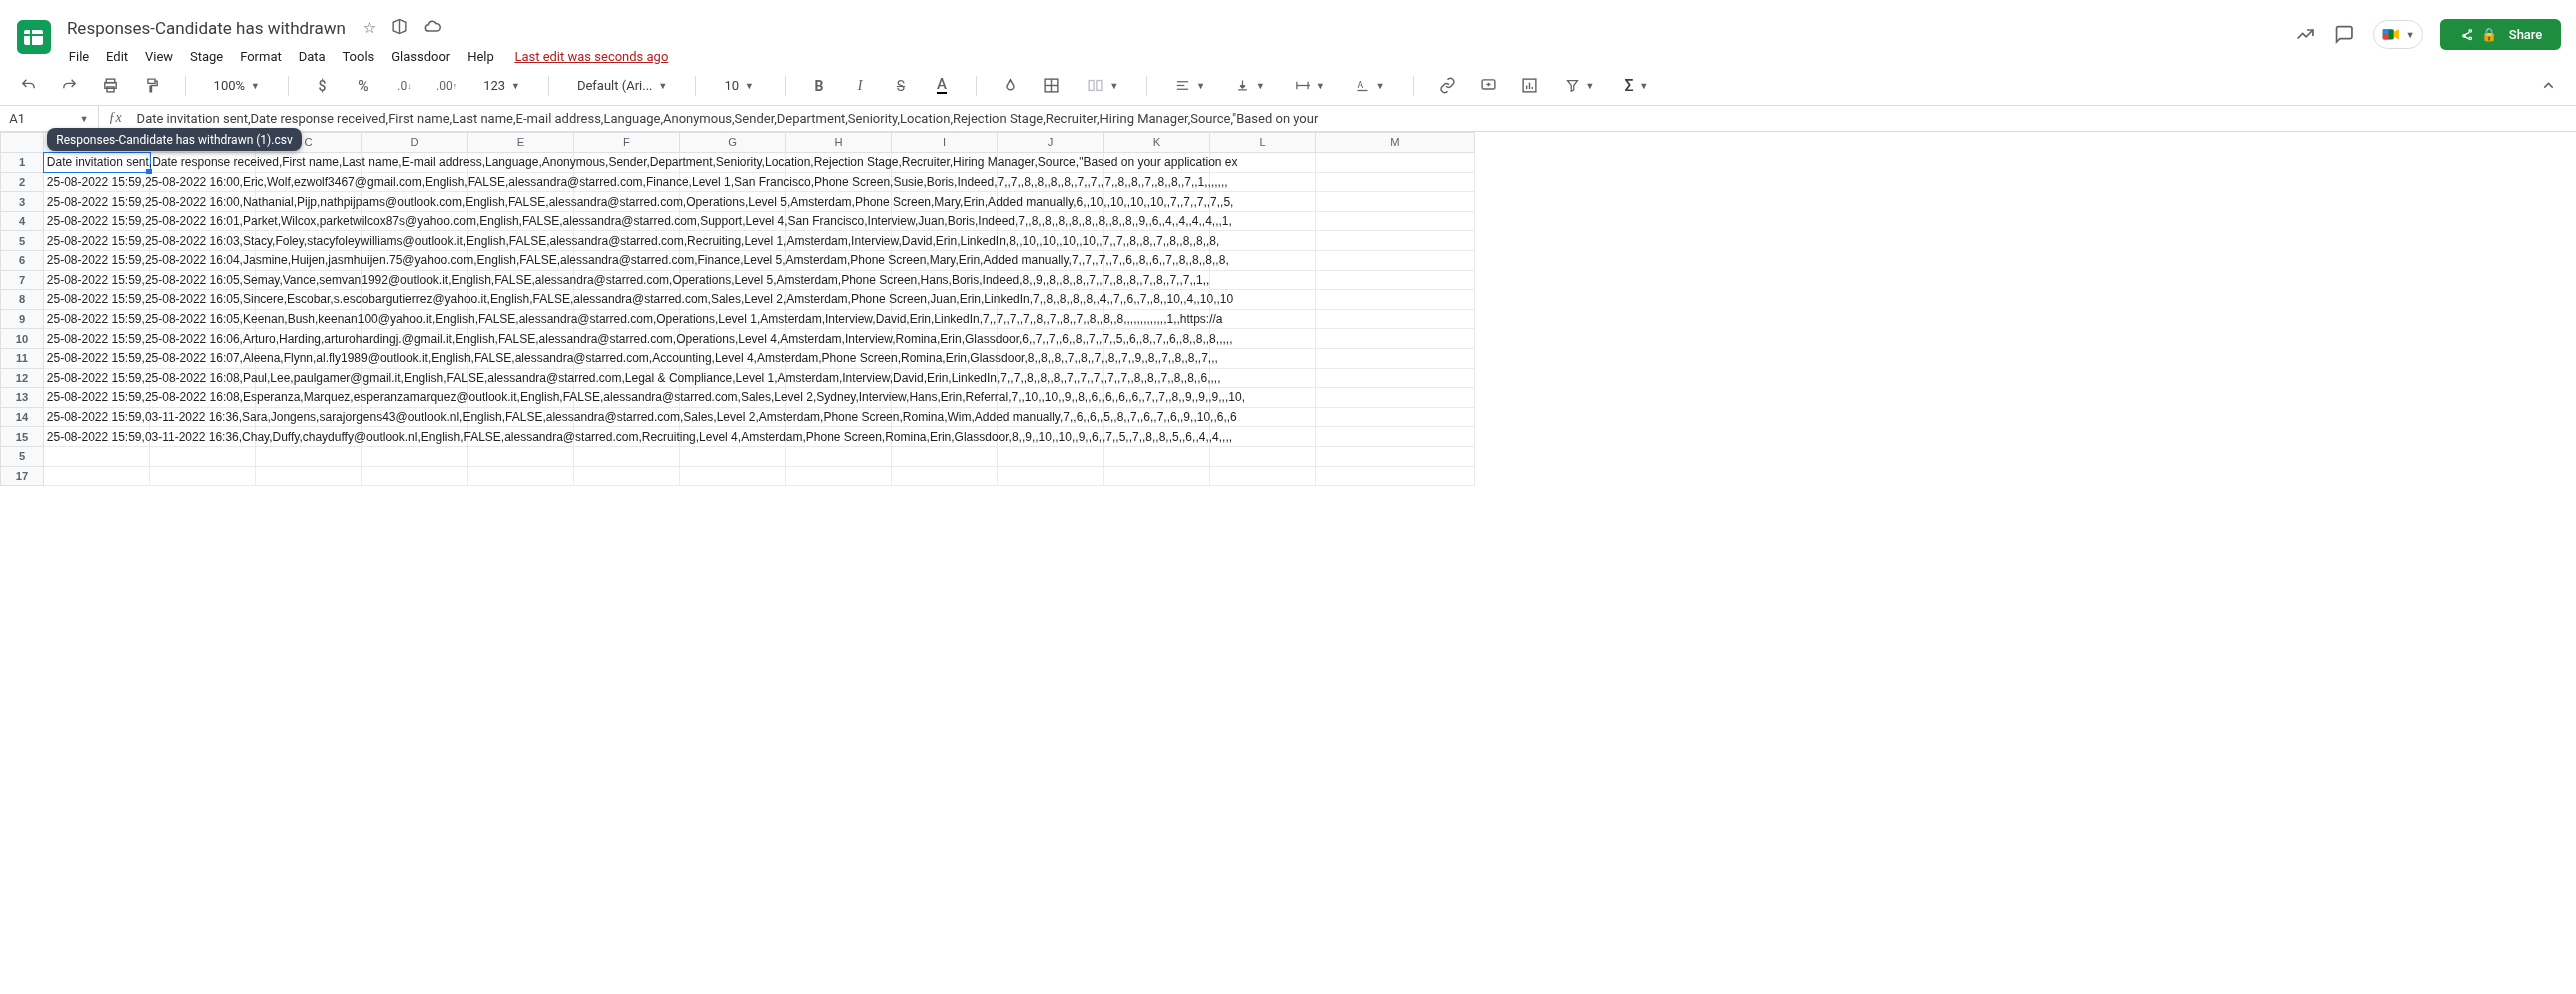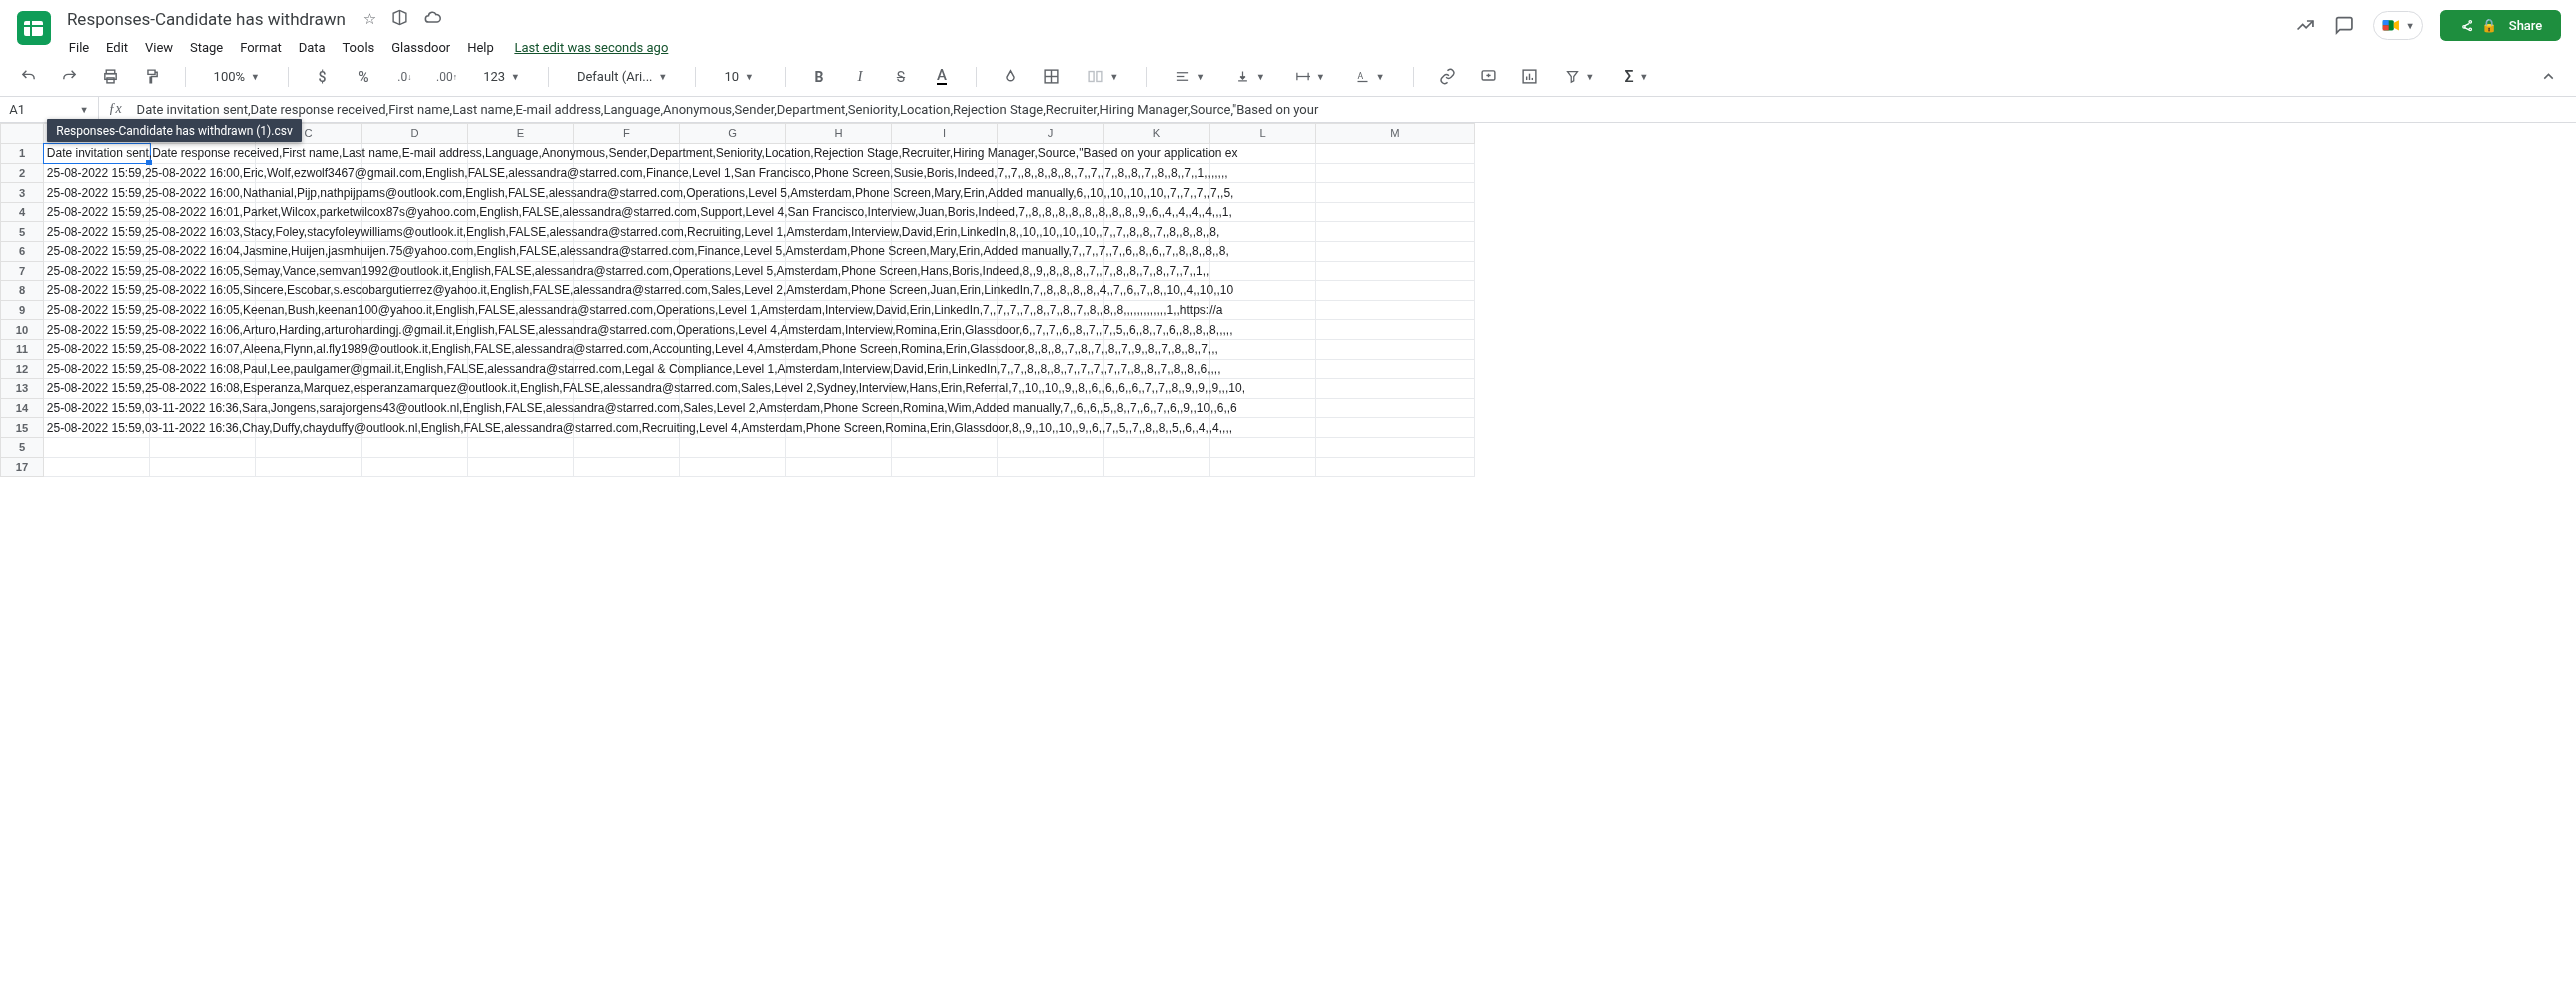--- a/index.html
+++ b/index.html
@@ -1,33 +1,33 @@
 <!DOCTYPE html>
 <html style="font-size:15px"><head>
 <meta charset="utf-8">
 <style>
   * { box-sizing: border-box; margin: 0; padding: 0; }
   body { font-family: "Google Sans", Roboto, Arial, sans-serif; background: #fff; color: #202124; overflow: hidden; }
 
   
-  .header { display: flex; align-items: flex-start; padding: 4px 15px 0 15px; }
+  .header { display: flex; align-items: flex-start; padding: 13px 15px 0 15px; }
   .logo-wrap { width: 37px; height: 37px; display: flex; align-items: center; justify-content: center; margin-top: 5.6px; }
   .logo { width: 34px; height: 34px; background: #0f9d58; border-radius: 5.6px; display:flex; align-items:center; justify-content:center; }
   .logo-inner { width:18.7px; height:15px; background:#fff; border-radius:1.9px; position:relative; }
   .logo-inner::before, .logo-inner::after { content:""; position:absolute; background:#0f9d58; }
   .logo-inner::before { left:5.6px; top:0; width:1.9px; height:15px; }
   .logo-inner::after { top:4.7px; left:0; width:18.7px; height:1.9px; }
 
   .titlebar { flex:1; margin-left:9.3px; }
   .title-row { display:flex; align-items:center; gap:7.5px; }
   .doc-title { font-size:17px; color:#3c4043; padding:1.9px 5.6px; }
   .title-icon { color:#5f6368; font-size:15px; padding:3.7px; cursor:pointer; }
   .menus { display:flex; gap:1.9px; margin-top:1.9px; align-items:center; }
   .menu-item { font-size:13px; color:#202124; padding:3.7px 7.5px; border-radius:3.7px; cursor:pointer; }
-  .last-edit { font-size:13px; color:#14532d; text-decoration:underline; margin-left:11.2px; cursor:pointer; }
+  .last-edit { font-size:13px; color:#b91c1c; text-decoration:underline; margin-left:11.2px; cursor:pointer; }
 
   .header-right { display:flex; align-items:center; gap:17px; margin-top:5.6px; }
   .hicon { width:22.4px; height:22.4px; color:#5f6368; display:flex; align-items:center; justify-content:center; cursor:pointer; font-size:18.7px; }
   .meet-btn { display:flex; align-items:center; border:0.9px solid #dadce0; border-radius:18.7px; padding:3.7px 7.5px; gap:3.7px; cursor:pointer;}
   .meet-logo { width:20.5px; height:20.5px; }
   .share-btn { background:#1e8e3e; color:#fff; border-radius:5.6px; padding:8.4px 18.7px; font-size:13px; font-weight:500; display:flex; align-items:center; gap:7.5px; cursor:pointer; }
 
   
   .toolbar { display:flex; align-items:center; padding:5.6px 15px; border-bottom:0.9px solid #dadce0; gap:15px; }
   .tbtn { min-width:26px; height:26px; display:flex; align-items:center; justify-content:center; color:#5f6368; border-radius:3.7px; cursor:pointer; padding:0 3.7px; }
@@ -37,21 +37,21 @@
   .font-name { max-width:84px; overflow:hidden; white-space:nowrap; text-overflow:ellipsis; }
   .toolbar-right { margin-left:auto; }
   .textcolor-A { font-weight:500; font-size:15px; border-bottom:2.8px solid #000; line-height:13px; padding-bottom:0.9px;}
 
   
   .fxrow { display:flex; align-items:center; border-bottom:0.9px solid #dadce0; height:26px; position:relative; }
   .namebox { width:99px; display:flex; align-items:center; justify-content:space-between; padding:0 9.3px; font-size:13px; color:#3c4043; border-right:0.9px solid #dadce0; height:100%; }
   .namebox .caret { font-size:9.3px; color:#5f6368; }
   .fxicon { width:32px; text-align:center; color:#5f6368; font-style:italic; font-family:serif; font-size:14px;}
   .fxinput { flex:1; font-size:13px; color:#3c4043; padding:0 5.6px; white-space:nowrap; overflow:hidden; }
-  .tooltip { position:absolute; left:47px; top:22.4px; background:#374151; color:#fff; font-size:12px; padding:4.7px 9.3px; border-radius:1px; z-index:50; box-shadow:0 1.9px 5.6px rgba(0,0,0,.3);}
+  .tooltip { position:absolute; left:47px; top:22.4px; background:#374151; color:#fff; font-size:12px; padding:4.7px 9.3px; border-radius:8px; z-index:50; box-shadow:0 1.9px 5.6px rgba(0,0,0,.3);}
 
   
   .grid-wrap { overflow:auto; height:calc(100vh - 131px); }
   table.sheet { border-collapse:collapse; table-layout:fixed; font-family:Arial,sans-serif; font-size:12px; }
   .colhead th { background:#f8f9fa; color:#5f6368; font-weight:400; border:0.9px solid #e0e0e0; height:20.5px; font-size:11.2px; text-align:center; position:sticky; top:0;}
   .rowhead { background:#f8f9fa; color:#5f6368; text-align:center; border:0.9px solid #e0e0e0; width:43px; font-size:11.2px; position:sticky; left:0;}
   td.cell { border:0.9px solid #e8eaed; height:19.6px; padding:0 2.8px; white-space:nowrap; overflow:visible; vertical-align:middle; color:#202124;}
   td.cell.data { position:relative; }
   .overflow-text { position:absolute; left:2.8px; top:50%; transform:translateY(-50%); white-space:nowrap; pointer-events:none; }
   .corner { background:#f8f9fa; border:0.9px solid #e0e0e0; width:43px; }

